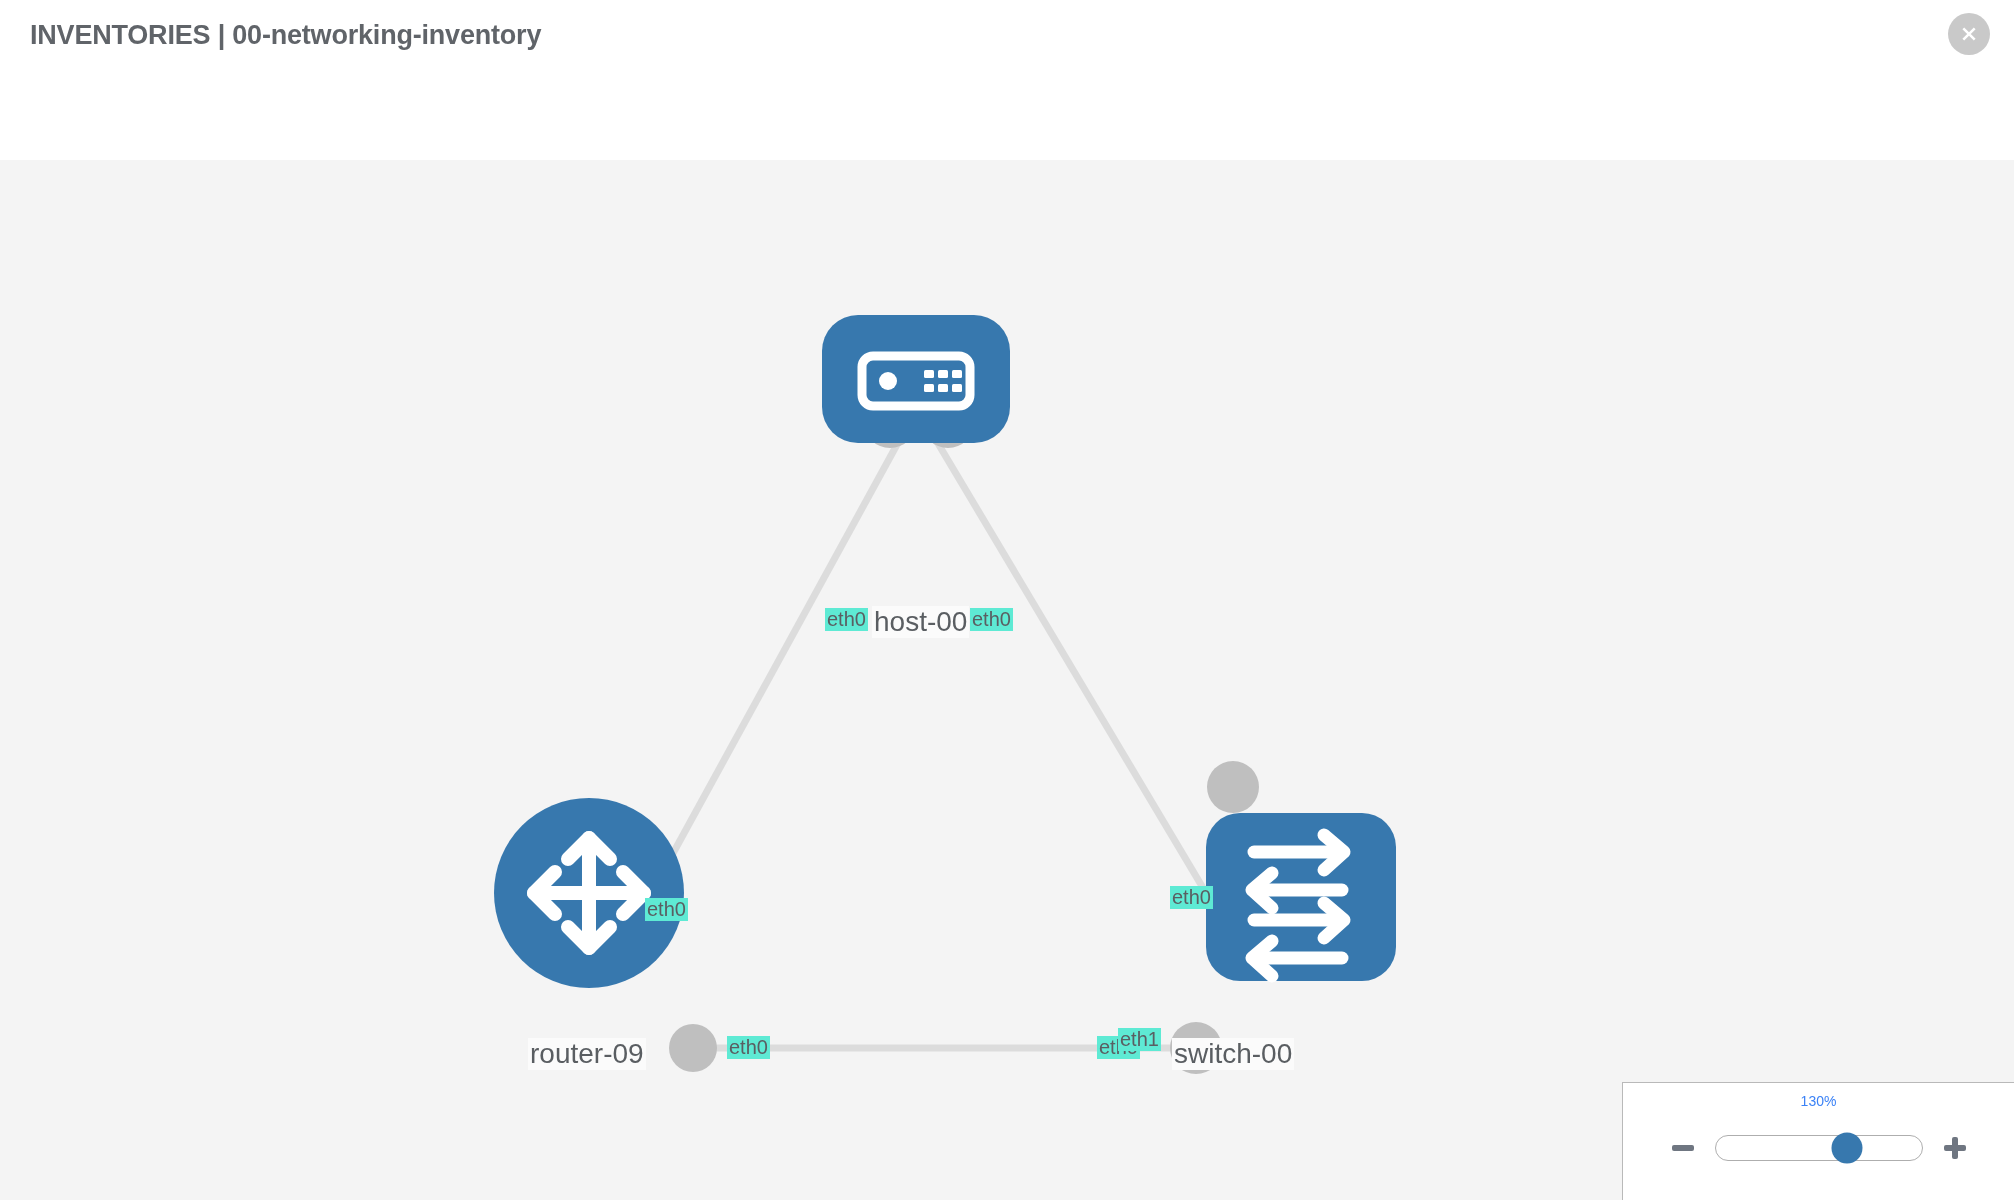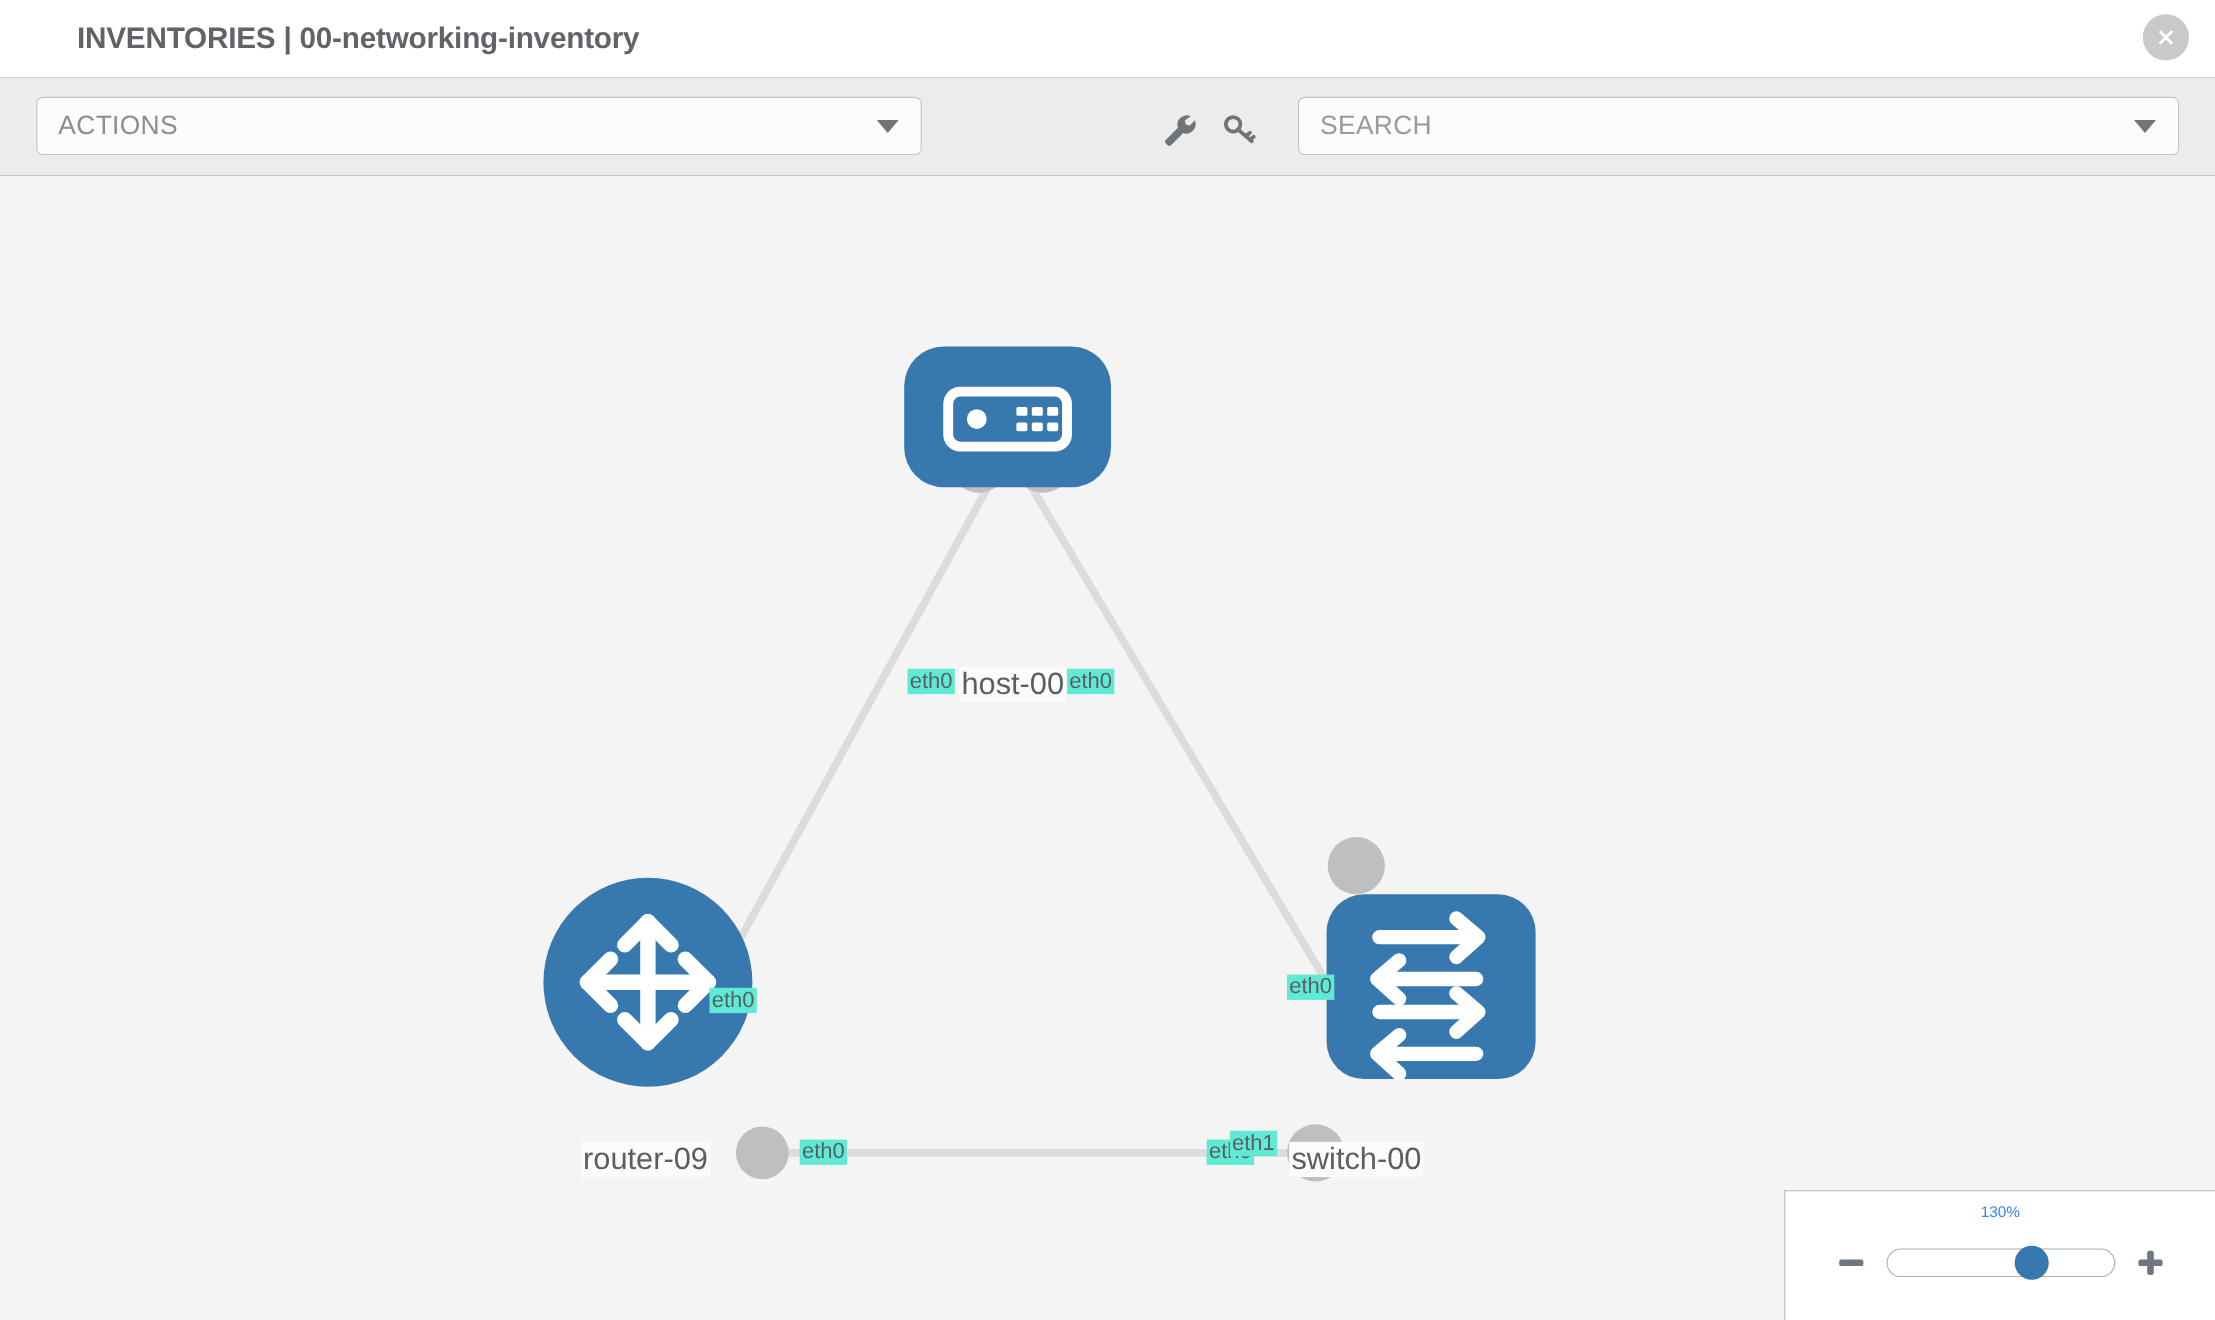--- a/index.html
+++ b/index.html
@@ -10,21 +10,21 @@
     font-family: "Liberation Sans", sans-serif;
     overflow: hidden;
   }
   #app { position: relative; width: 2014px; height: 1200px; }
 
   
   .header {
     position: absolute; left: 0; top: 0;
     width: 2014px; height: 70px;
     background: #ffffff;
-    display: flex; align-items: center; padding-left: 40px;
+    display: flex; align-items: center;
   }
   .header-title {
     margin-left: 30px;
     font-size: 27px;
     font-weight: bold;
     color: #606469;
     letter-spacing: -0.2px;
     white-space: nowrap;
   }
   .close-btn {
@@ -176,51 +176,20 @@
 
   <div class="header">
     <div class="header-title">INVENTORIES | 00-networking-inventory</div>
     <div class="close-btn">
       <svg width="24" height="24" viewBox="0 0 24 24" aria-hidden="true">
         <path d="M7.2 5.4 L12 10.2 L16.8 5.4 L18.6 7.2 L13.8 12 L18.6 16.8 L16.8 18.6 L12 13.8 L7.2 18.6 L5.4 16.8 L10.2 12 L5.4 7.2 Z" fill="#ffffff"></path>
       </svg>
     </div>
   </div>
 
-  <div class="toolbar">
-
-    <div class="actions-select">
-      <span class="actions-label">ACTIONS</span>
-      <span class="caret"></span>
-    </div>
-
-    <div class="tool-icon wrench">
-      <svg width="38" height="38" viewBox="0 0 38 38" aria-hidden="true">
-        <g fill="#6f7478">
-          <path d="M30.4 7.6 a8.6 8.6 0 0 0 -11.6 10.6 L8.2 28.8 a2.8 2.8 0 0 0 0 4 l0.8 0.8 a2.8 2.8 0 0 0 4 0 L23.6 23 a8.6 8.6 0 0 0 10.6 -11.6 l-4.6 4.6 -3.6 -0.9 -0.9 -3.6 z"></path>
-        </g>
-      </svg>
-    </div>
-
-    <div class="tool-icon key">
-      <svg width="38" height="38" viewBox="0 0 38 38" aria-hidden="true">
-        <g fill="none" stroke="#6f7478" stroke-width="3.4" stroke-linecap="round">
-          <circle cx="14" cy="15" r="6.6"></circle>
-          <path d="M18.6 19.8 L31 30.4"></path>
-          <path d="M25.4 25.6 L29.4 22.6"></path>
-          <path d="M29.4 29 L32.8 26.4"></path>
-        </g>
-      </svg>
-    </div>
-
-    <div class="search-select">
-      <span class="search-label">SEARCH</span>
-      <span class="caret"></span>
-    </div>
-  </div>
 
   <div class="canvas">
 
     <svg class="topology-svg" width="2014" height="1040" viewBox="0 0 2014 1040">
 
       <g>
         <line x1="620" y1="790" x2="905" y2="270" stroke="#dcdcdc" stroke-width="7"></line>
         <line x1="930" y1="270" x2="1240" y2="790" stroke="#dcdcdc" stroke-width="7"></line>
         <line x1="680" y1="888" x2="1210" y2="888" stroke="#dcdcdc" stroke-width="7"></line>
       </g>

